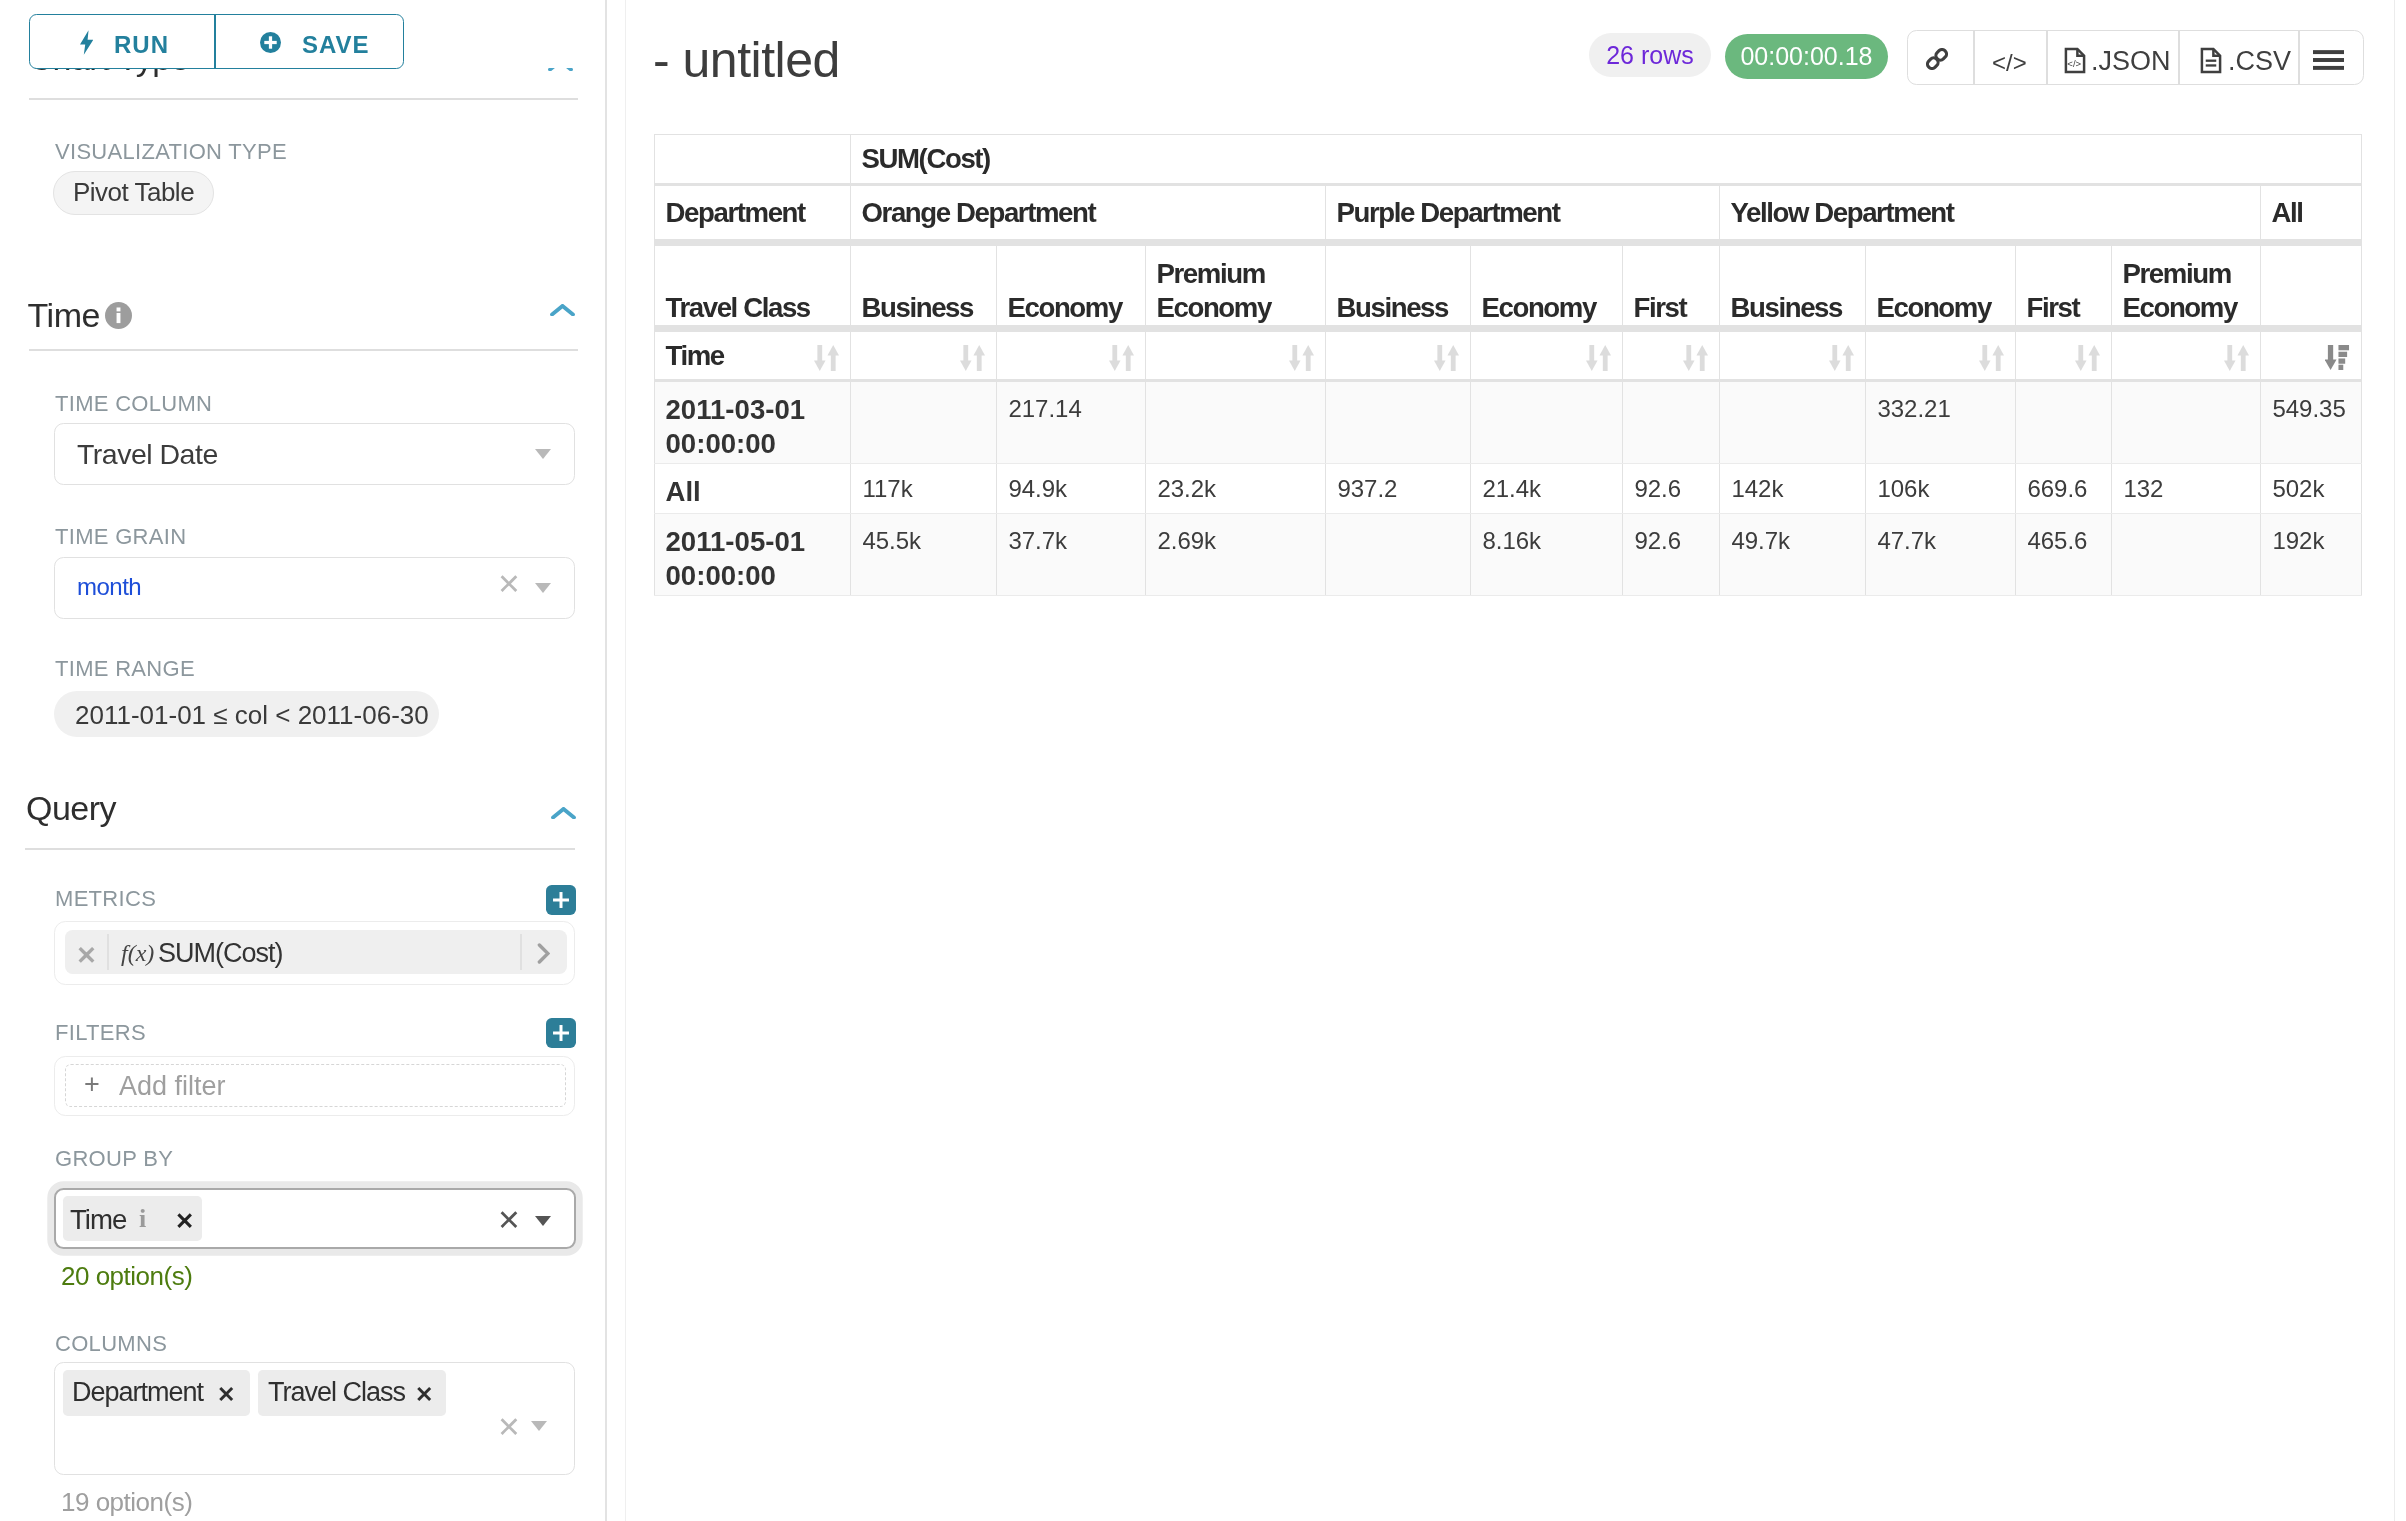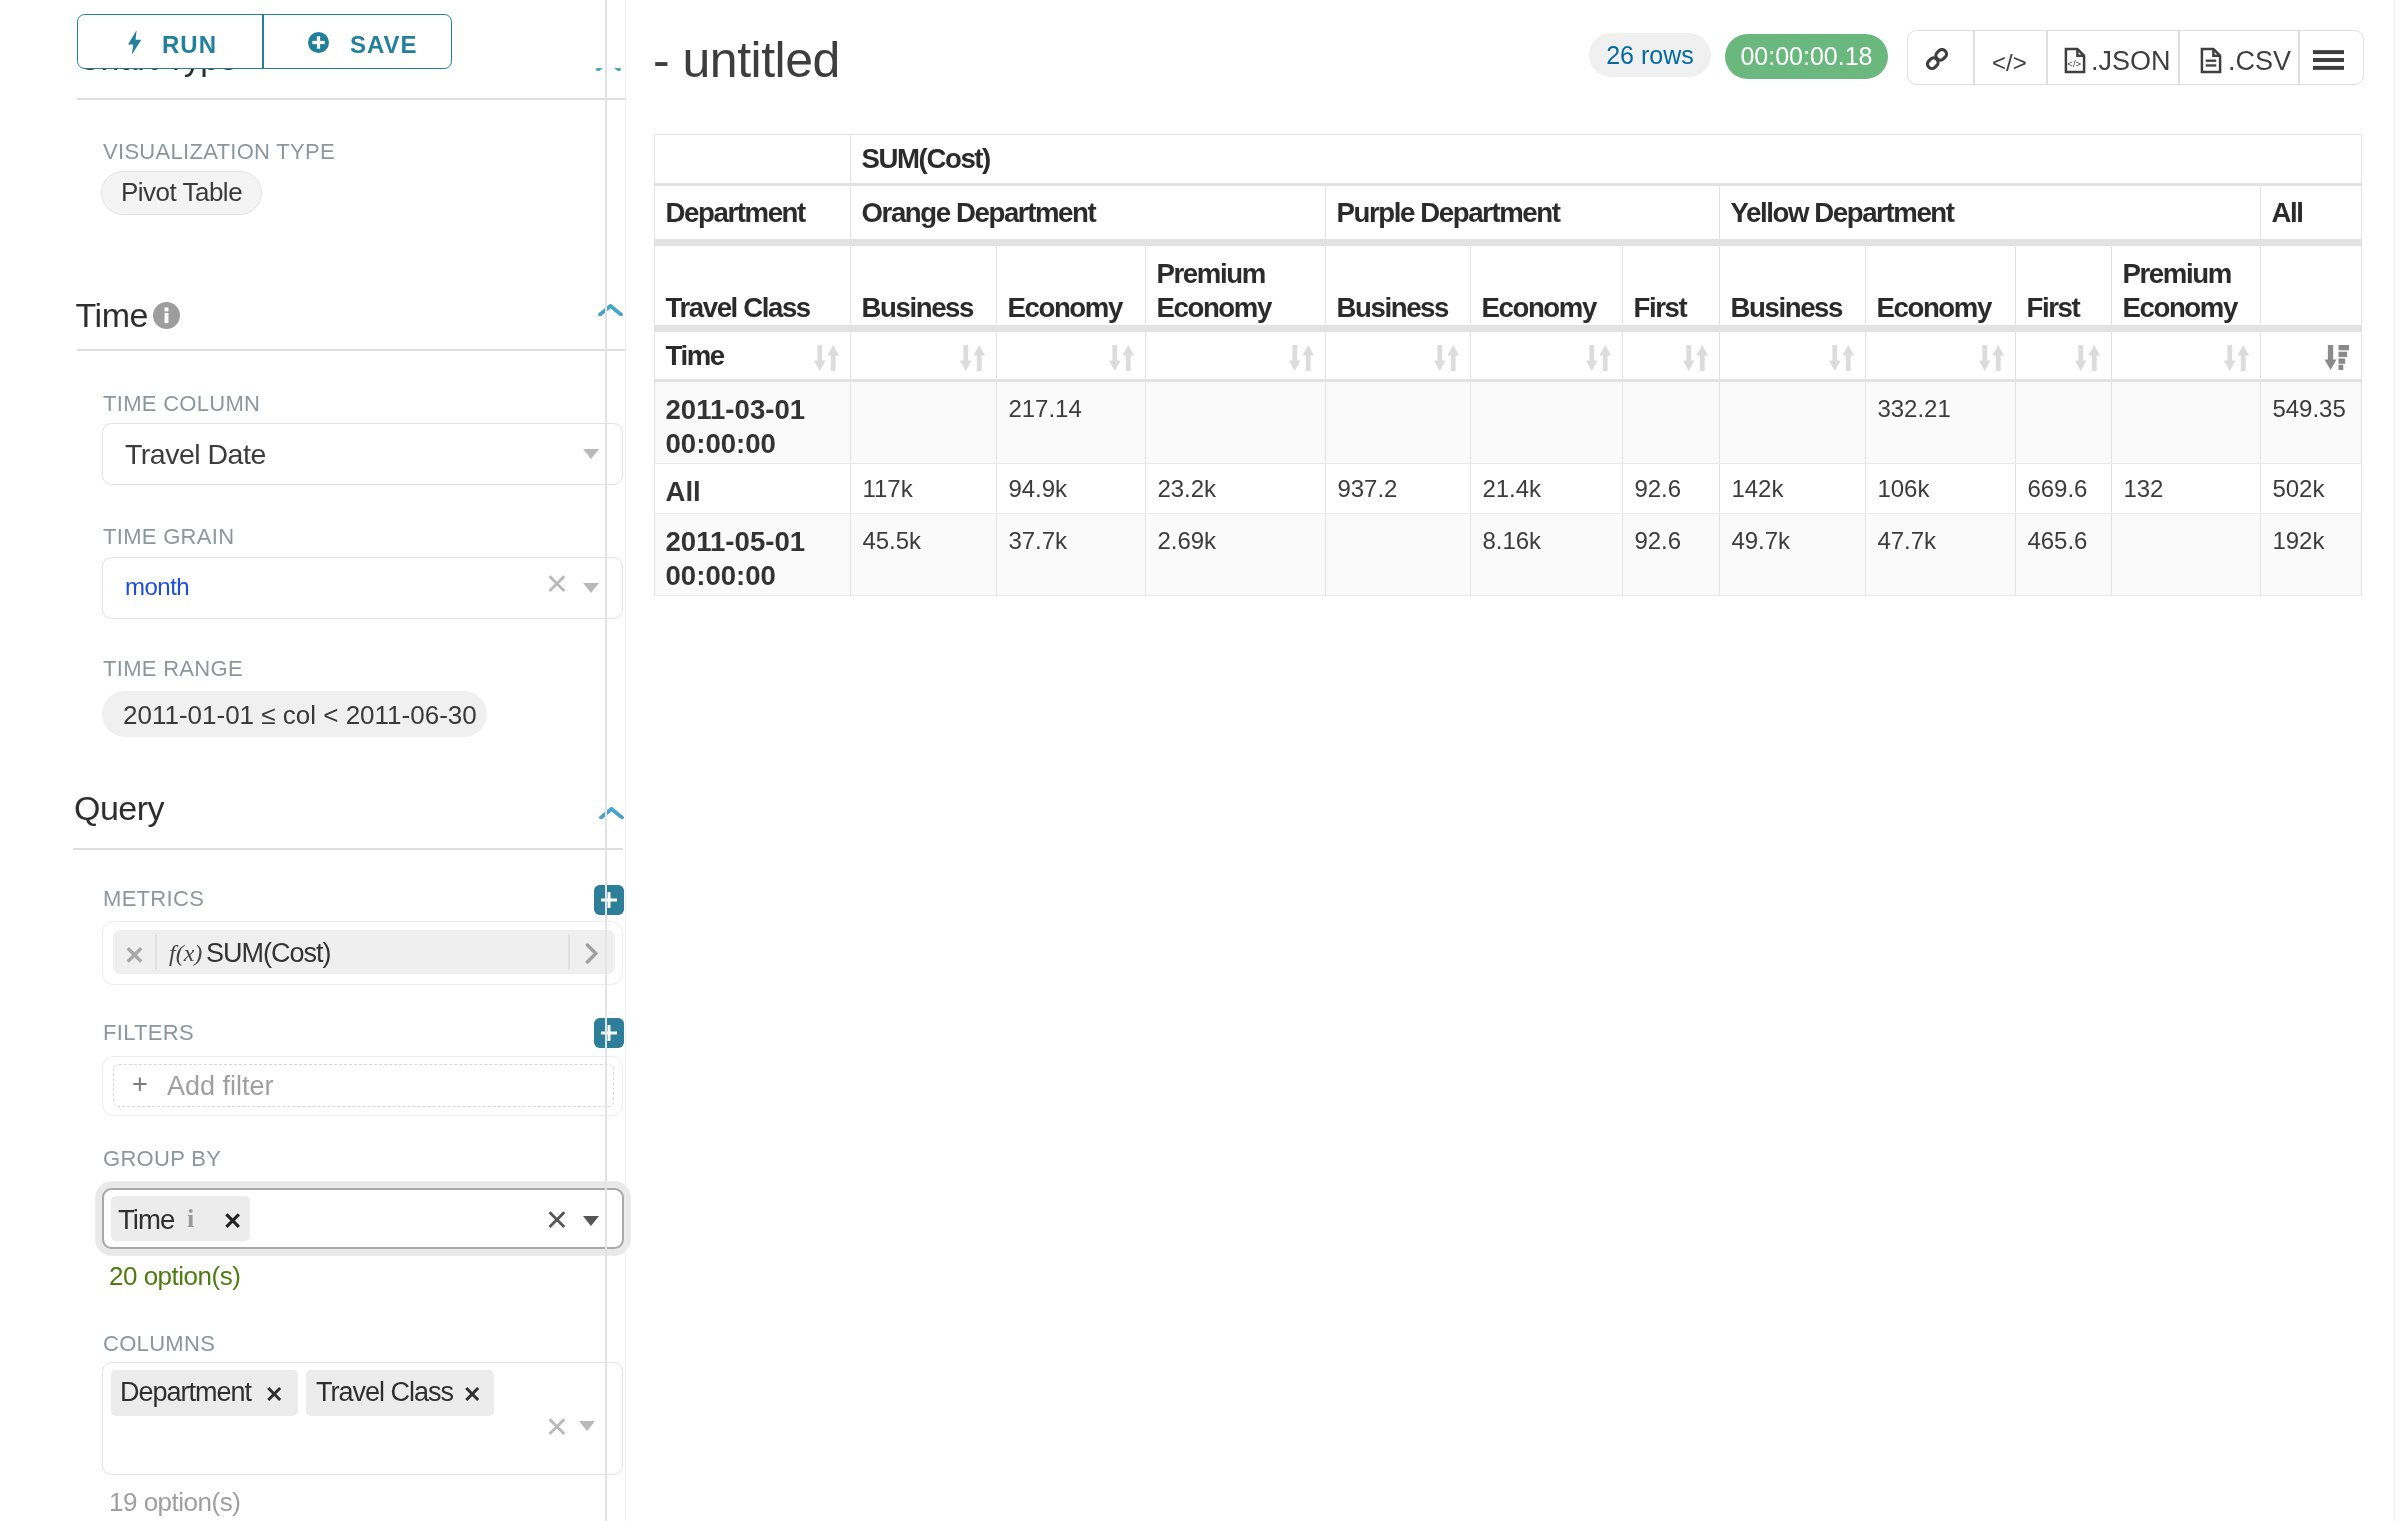--- a/index.html
+++ b/index.html
@@ -27,21 +27,21 @@
   #pvt tr.r6 td, #pvt tr.r6 th { height:50px; padding-top:11.4px; }
   #pvt tr.r7 td, #pvt tr.r7 th { height:84px; }
   #pvt tr.r8 td, #pvt tr.r8 th { height:82px; }
   #pvt tr.r9 td, #pvt tr.r9 th { height:82px; }
   #pvt tr.r10 td, #pvt tr.r10 th { height:83px; border-bottom:2.9px solid #e2e2e2; }
   .sorticon { position:absolute; right:11.4px; top:13.3px; }
 </style>
 </head>
 <body>
 
-<div class="abs" style="left:0; top:0; width:606px; height:1520px;margin-left:48px;">
+<div class="abs" style="left:0; top:0; width:606px; height:1520px;">
 
   <div class="sechead" style="left:28.5px; top:39px;">Chart Type</div>
   <svg class="chev" style="left:548px; top:59px;" viewBox="0 0 26 13">
       <path d="M2 11 L13 2 L24 11" fill="none" stroke="#4aa4c8" stroke-width="4" stroke-linecap="round"></path>
     </svg>
   <div class="abs" style="left:403px; top:0; width:203px; height:68px; background:#fff;"></div>
 
   <div class="abs" style="left:28.5px; top:14.3px; width:375px; height:55px; background:#fff; border:1.9px solid #23809d; border-radius:7.6px;"></div>
   <div class="abs" style="left:214px; top:14.3px; width:1.9px; height:55px; background:#23809d;"></div>
   <svg class="abs" style="left:80px; top:30px;" width="13.3" height="25" viewBox="0 0 14 26">
@@ -140,21 +140,21 @@
   <div class="abs" style="left:61px; top:1487px; font-size:26px; color:#9f9f9f; letter-spacing:-0.5px;">19 option(s)</div>
 
 </div>
 
 <div class="abs" style="left:605px; top:0; width:1.9px; height:1522px; background:#e3e3e3;"></div>
 <div class="abs" style="left:625px; top:0; width:1px; height:1522px; background:#efefef;"></div>
 <div class="abs" style="left:2394px; top:0; width:1px; height:1522px; background:#ececec;"></div>
 
 <div class="abs" style="left:653px; top:31px; font-size:50px; color:#3d3d3d; letter-spacing:-0.5px;">- untitled</div>
 
-<div class="abs" style="left:1589px; top:33px; width:122px; height:44px; background:#f0f0f0; border-radius:22px; text-align:center; line-height:44px; font-size:25px; color:#0369a1;">26 rows</div>
+<div class="abs" style="left:1589px; top:33px; width:122px; height:44px; background:#f0f0f0; border-radius:22px; text-align:center; line-height:44px; font-size:25px; color:#6d28d9;">26 rows</div>
 <div class="abs" style="left:1725px; top:34px; width:163px; height:45px; background:#6bb87e; border-radius:23px; text-align:center; line-height:45px; font-size:25px; color:#fff;">00:00:00.18</div>
 
 <div class="abs" style="left:1907px; top:30px; width:457px; height:55px; background:#fff; border:1.9px solid #dedede; border-radius:9.5px;"></div>
 <div class="abs" style="left:1973px; top:30px; width:1.9px; height:55px; background:#dedede;"></div>
 <div class="abs" style="left:2046px; top:30px; width:1.9px; height:55px; background:#dedede;"></div>
 <div class="abs" style="left:2178px; top:30px; width:1.9px; height:55px; background:#dedede;"></div>
 <div class="abs" style="left:2298px; top:30px; width:1.9px; height:55px; background:#dedede;"></div>
 <svg class="abs" style="left:1926px; top:48px;" width="22" height="22" viewBox="0 0 24 24">
     <g fill="none" stroke="#3f3f3f" stroke-width="3.4" transform="rotate(45 12 12)">
       <rect x="7.2" y="-0.5" width="9.6" height="12" rx="4.5"></rect>

